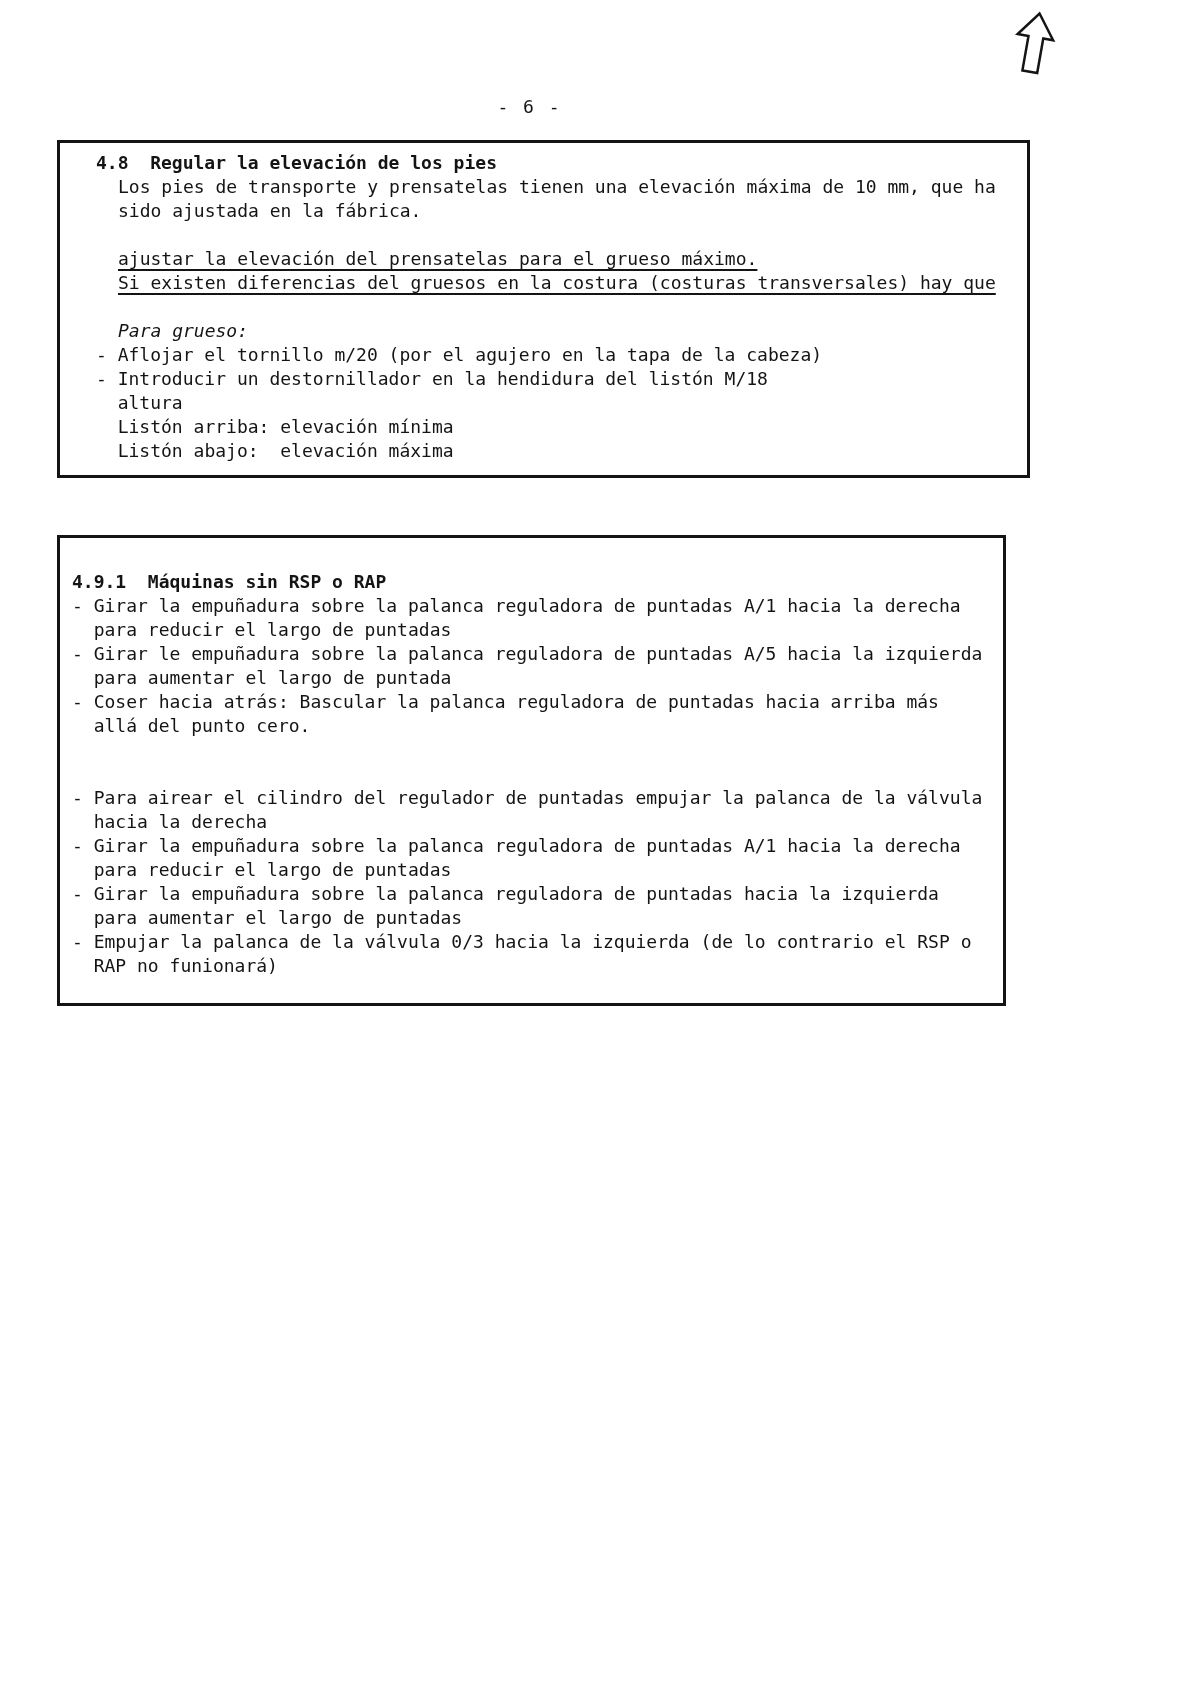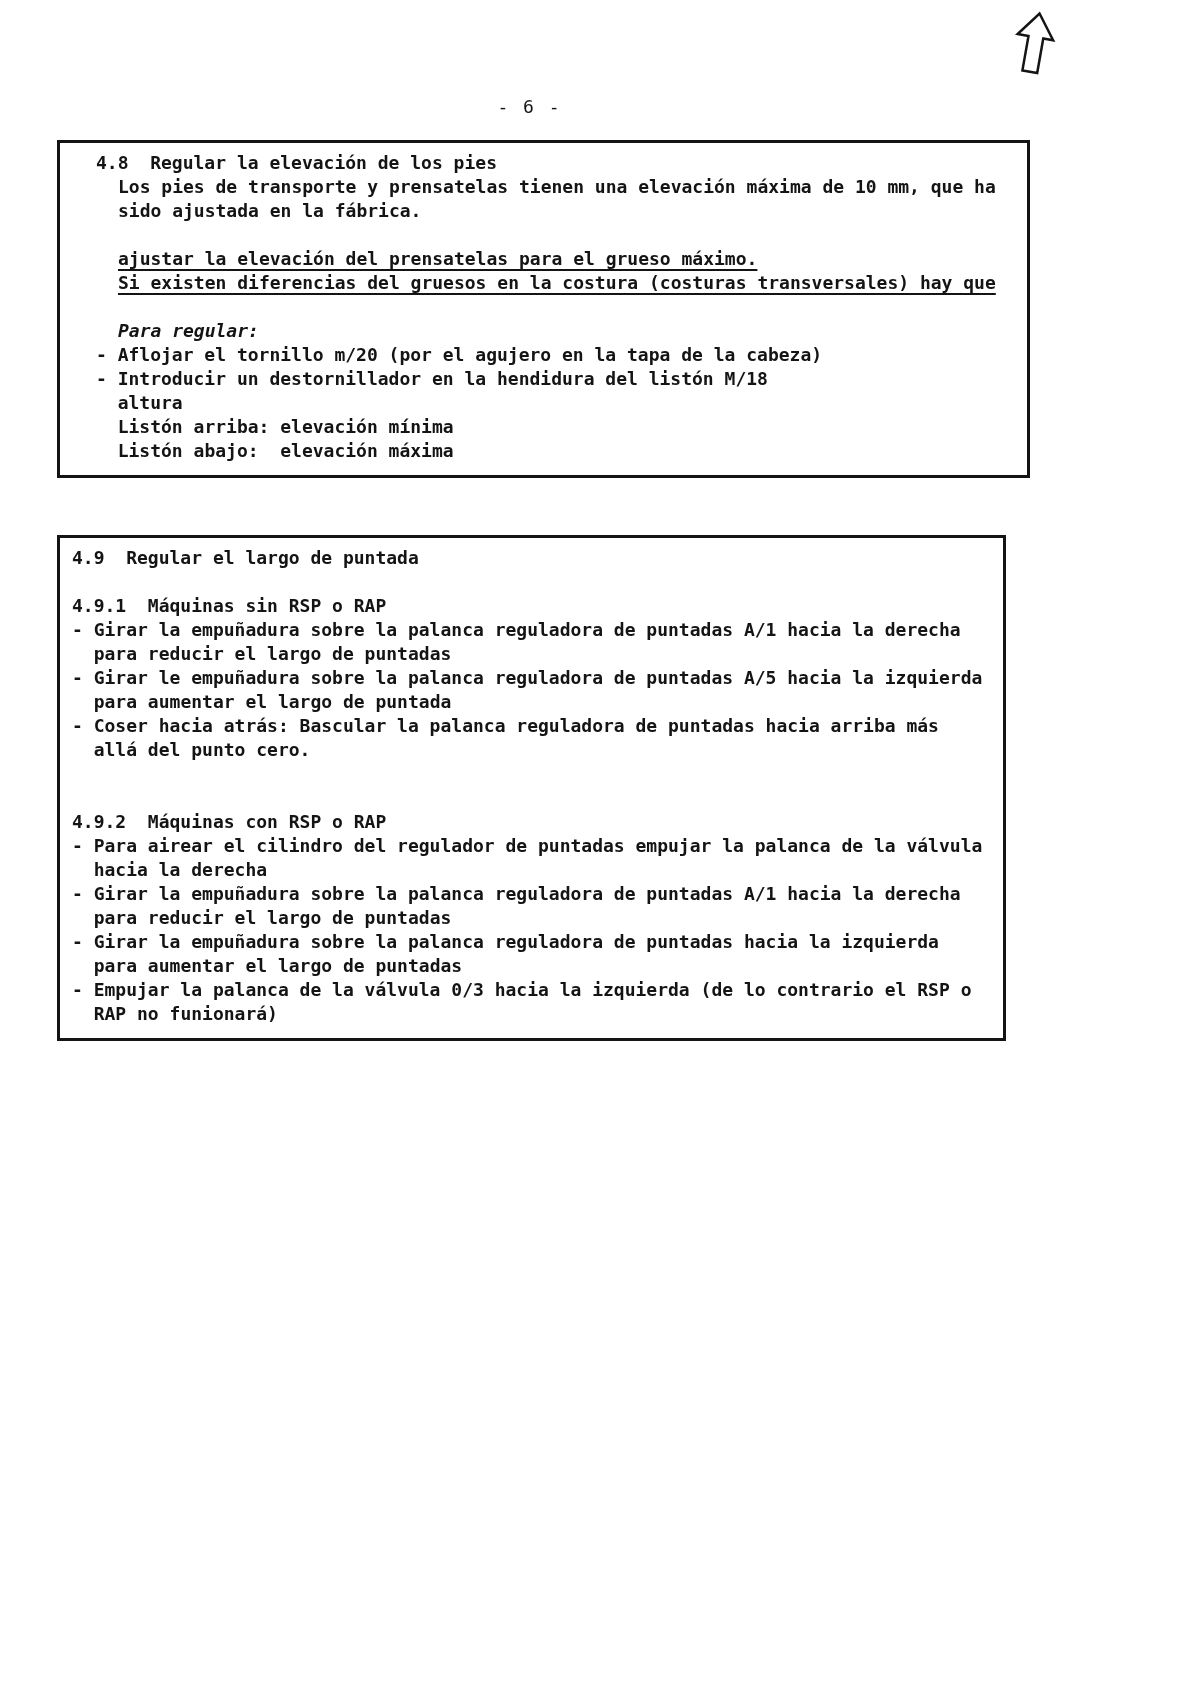--- a/index.html
+++ b/index.html
@@ -39,21 +39,20 @@
     padding: 8px 12px 12px 12px;
     background: #ffffff;
   }
   .box1 { top: 140px; min-height: 310px; padding-left: 36px; }
   .box2 { top: 535px; min-height: 445px; }
   .line {
     font-size: 18px;
     line-height: 24px;
     white-space: pre-wrap;
     min-height: 24px;
-    font-weight: bold;
   }
   .bold   { font-weight: 700; }
   .italic { font-style: italic; }
   .ind    { padding-left: 22px; }
   .underline {
     text-decoration: underline;
     text-decoration-thickness: 2px;
     text-underline-offset: 4px;
   }
   .spacer { height: 24px; }
@@ -72,41 +71,39 @@
 <div class="page-number">- 6 -</div>
 
 <div class="box box1">
   <div class="line bold">4.8  Regular la elevación de los pies</div>
   <div class="line ind">Los pies de transporte y prensatelas tienen una elevación máxima de 10 mm, que ha</div>
   <div class="line ind">sido ajustada en la fábrica.</div>
   <div class="line spacer"></div>
   <div class="line ind underline">ajustar la elevación del prensatelas para el grueso máximo.</div>
   <div class="line ind underline">Si existen diferencias del gruesos en la costura (costuras transversales) hay que</div>
   <div class="line spacer"></div>
-  <div class="line ind italic">Para regular:</div>
+  <div class="line ind italic">Para grueso:</div>
   <div class="line">- Aflojar el tornillo m/20 (por el agujero en la tapa de la cabeza)</div>
   <div class="line">- Introducir un destornillador en la hendidura del listón M/18</div>
   <div class="line">  altura</div>
   <div class="line">  Listón arriba: elevación mínima</div>
   <div class="line">  Listón abajo:  elevación máxima</div>
 </div>
 
 <div class="box box2">
-  <div class="line bold">4.9  Regular el largo de puntada</div>
   <div class="line spacer"></div>
   <div class="line bold">4.9.1  Máquinas sin RSP o RAP</div>
   <div class="line">- Girar la empuñadura sobre la palanca reguladora de puntadas A/1 hacia la derecha</div>
   <div class="line">  para reducir el largo de puntadas</div>
   <div class="line">- Girar le empuñadura sobre la palanca reguladora de puntadas A/5 hacia la izquierda</div>
   <div class="line">  para aumentar el largo de puntada</div>
   <div class="line">- Coser hacia atrás: Bascular la palanca reguladora de puntadas hacia arriba más</div>
   <div class="line">  allá del punto cero.</div>
   <div class="line spacer"></div>
   <div class="line spacer"></div>
-  <div class="line bold">4.9.2  Máquinas con RSP o RAP</div>
   <div class="line">- Para airear el cilindro del regulador de puntadas empujar la palanca de la válvula</div>
   <div class="line">  hacia la derecha</div>
   <div class="line">- Girar la empuñadura sobre la palanca reguladora de puntadas A/1 hacia la derecha</div>
   <div class="line">  para reducir el largo de puntadas</div>
   <div class="line">- Girar la empuñadura sobre la palanca reguladora de puntadas hacia la izquierda</div>
   <div class="line">  para aumentar el largo de puntadas</div>
   <div class="line">- Empujar la palanca de la válvula 0/3 hacia la izquierda (de lo contrario el RSP o</div>
   <div class="line">  RAP no funionará)</div>
 </div>
 

